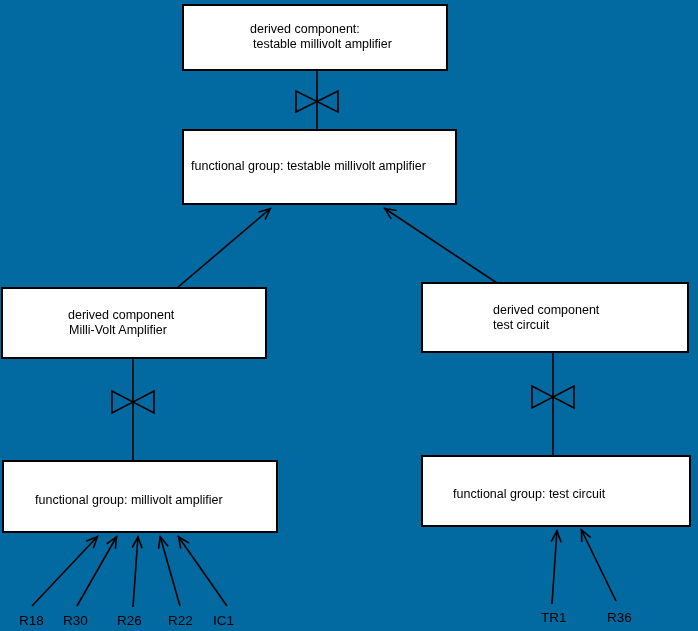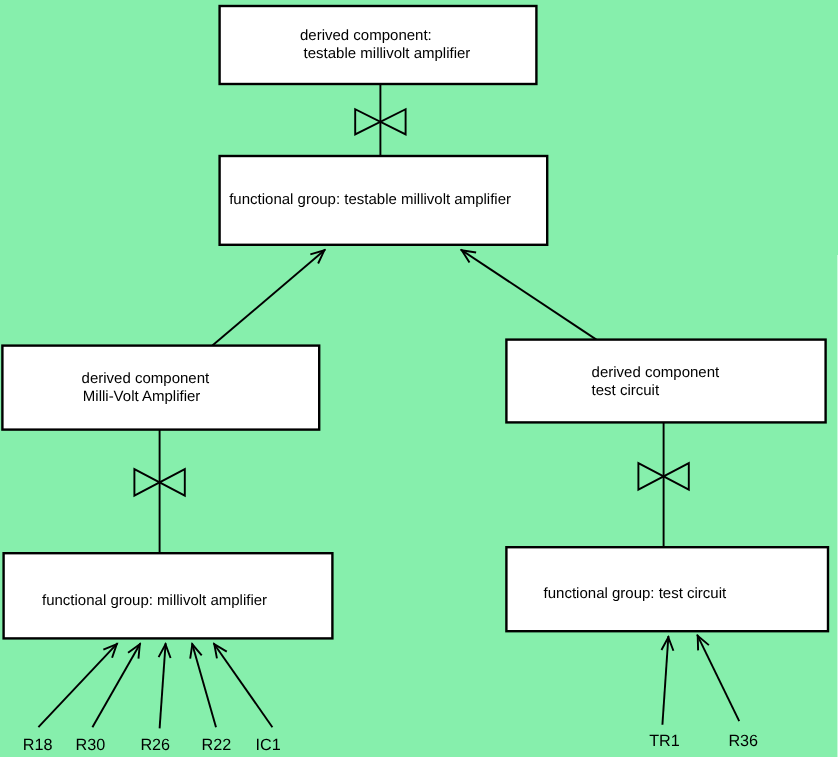--- a/index.html
+++ b/index.html
@@ -5,21 +5,21 @@
   html, body {
     margin: 0;
     padding: 0;
     background: #ffffff;
     font-family: "Liberation Sans", sans-serif;
   }
   .stage {
     position: relative;
     width: 698px;
     height: 631px;
-    background: #86efac;
+    background: #0369a1;
     overflow: hidden;
   }
   svg { display: block; }
   .node-rect {
     fill: #ffffff;
     stroke: #000000;
     stroke-width: 2;
   }
   .edge {
     stroke: #000000;

